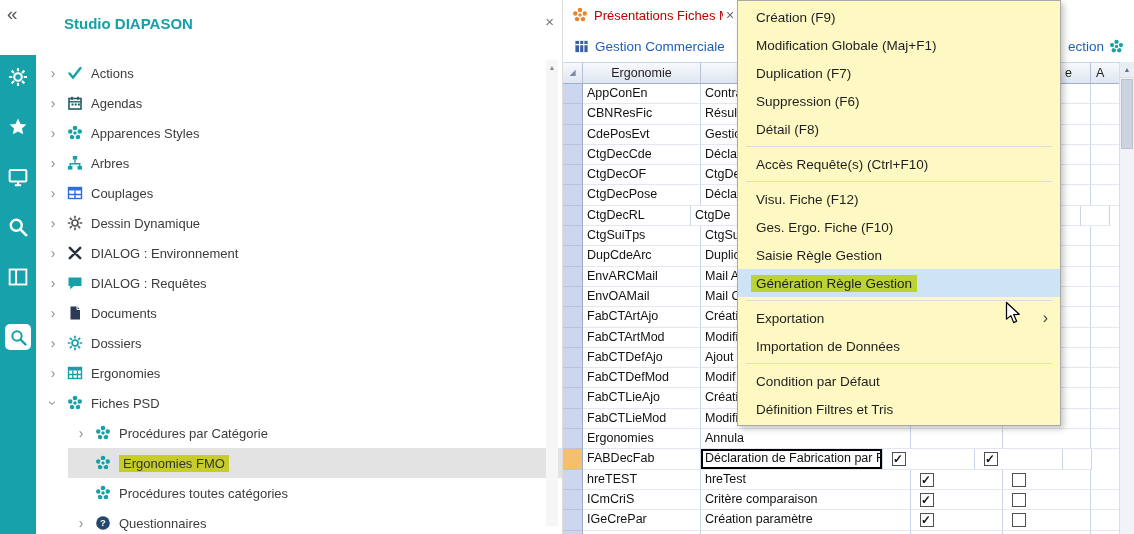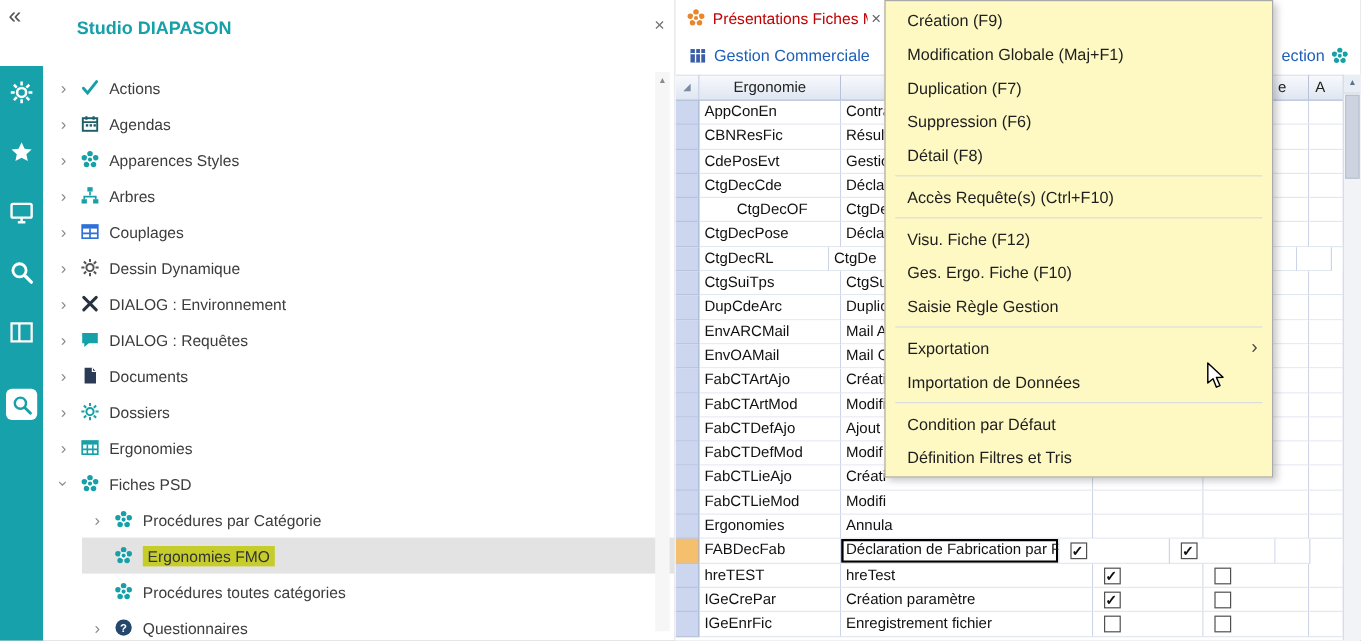--- a/index.html
+++ b/index.html
@@ -433,21 +433,21 @@
           <div class="tr">
             <div class="td rowhdr" style="width: 20px;"></div>
             <div class="td erg" style="width: 118px;">CtgDecCde</div>
             <div class="td des" style="width: 210px;">Décla</div>
             <div class="td c1" style="width: 92px;"></div>
             <div class="td c2" style="width: 88px;"></div>
             <div class="td c3" style="width: 29px;"></div>
           </div>
           <div class="tr">
             <div class="td rowhdr" style="width: 20px;"></div>
-            <div class="td erg" style="width: 118px; text-align: center;">CtgDecOF</div>
+            <div class="td erg" style="width: 118px;">CtgDecOF</div>
             <div class="td des" style="width: 210px;">CtgDe</div>
             <div class="td c1" style="width: 92px;"></div>
             <div class="td c2" style="width: 88px;"></div>
             <div class="td c3" style="width: 29px;"></div>
           </div>
           <div class="tr">
             <div class="td rowhdr" style="width: 20px;"></div>
             <div class="td erg" style="width: 118px;">CtgDecPose</div>
             <div class="td des" style="width: 210px;">Décla</div>
             <div class="td c1" style="width: 92px;"></div>
@@ -561,20 +561,28 @@
           <div class="tr">
             <div class="td rowhdr" style="width: 20px;"></div>
             <div class="td erg" style="width: 118px;">hreTEST</div>
             <div class="td des" style="width: 210px;">hreTest</div>
             <div class="td c1" style="width: 92px;"><span class="cb on"></span></div>
             <div class="td c2" style="width: 88px;"><span class="cb"></span></div>
             <div class="td c3" style="width: 29px;"></div>
           </div>
           <div class="tr">
             <div class="td rowhdr" style="width: 20px;"></div>
+            <div class="td erg" style="width: 118px;">ICmCriS</div>
+            <div class="td des" style="width: 210px;">Critère comparaison</div>
+            <div class="td c1" style="width: 92px;"><span class="cb on"></span></div>
+            <div class="td c2" style="width: 88px;"><span class="cb"></span></div>
+            <div class="td c3" style="width: 29px;"></div>
+          </div>
+          <div class="tr">
+            <div class="td rowhdr" style="width: 20px;"></div>
             <div class="td erg" style="width: 118px;">IGeCrePar</div>
             <div class="td des" style="width: 210px;">Création paramètre</div>
             <div class="td c1" style="width: 92px;"><span class="cb on"></span></div>
             <div class="td c2" style="width: 88px;"><span class="cb"></span></div>
             <div class="td c3" style="width: 29px;"></div>
           </div>
           <div class="tr">
             <div class="td rowhdr" style="width: 20px;"></div>
             <div class="td erg" style="width: 118px;">IGeEnrFic</div>
             <div class="td des" style="width: 210px;">Enregistrement fichier</div>
@@ -613,20 +621,23 @@
       <div class="msep"></div>
       <div class="mi">
         <span class="mlab">Visu. Fiche (F12)</span>
       </div>
       <div class="mi">
         <span class="mlab">Ges. Ergo. Fiche (F10)</span>
       </div>
       <div class="mi">
         <span class="mlab">Saisie Règle Gestion</span>
       </div>
+      <div class="mi hl">
+        <span class="mlab">Génération Règle Gestion</span>
+      </div>
       <div class="msep"></div>
       <div class="mi">
         <span class="mlab">Exportation</span>
         <span class="arrow">›</span>
       </div>
       <div class="mi">
         <span class="mlab">Importation de Données</span>
       </div>
       <div class="msep"></div>
       <div class="mi">

